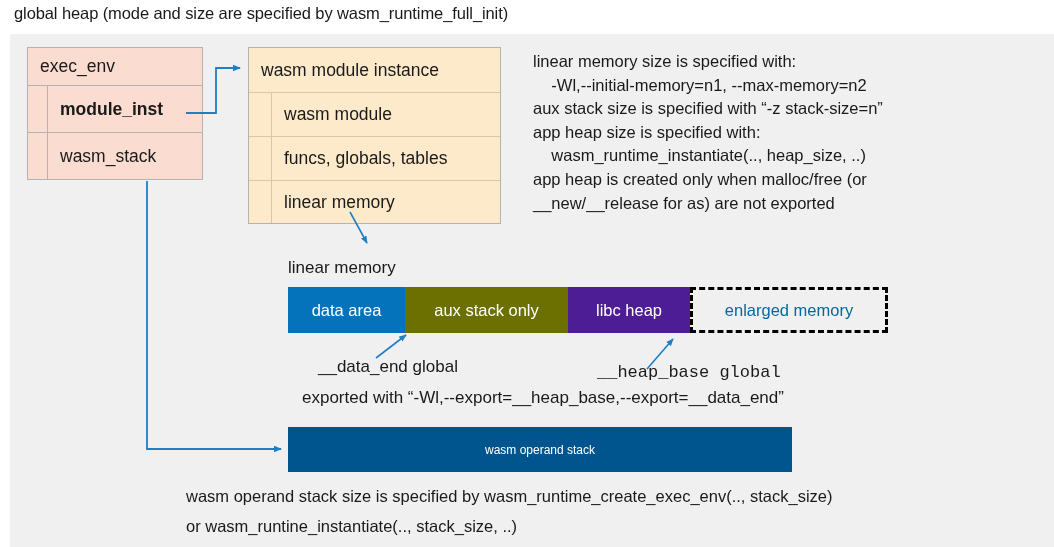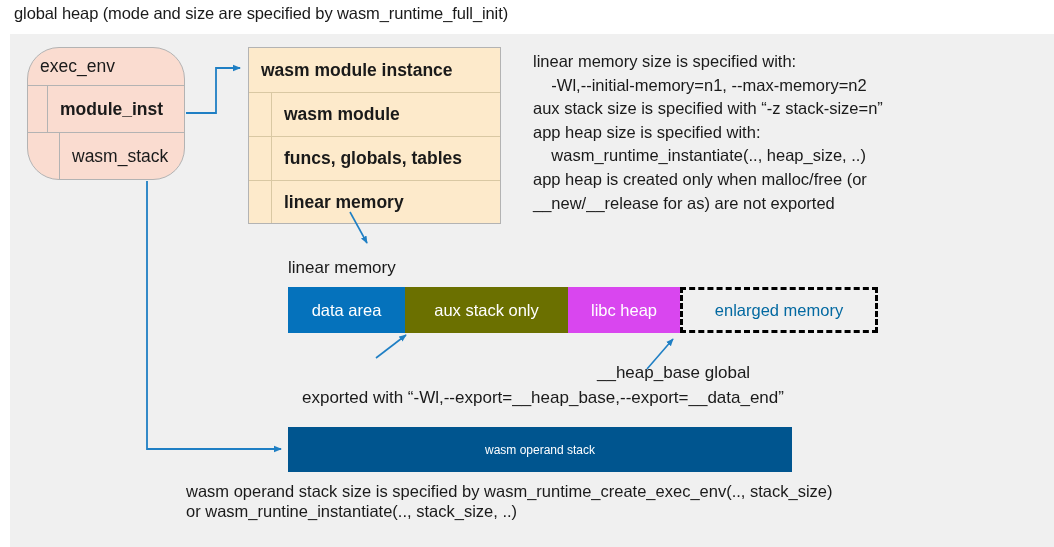--- a/index.html
+++ b/index.html
@@ -52,34 +52,33 @@
     box-sizing: border-box;
     height: 100%;
     flex: 0 0 auto;
     border-right: 1px solid #b3b3b3;
   }
   .rowlabel { padding-left: 12px; white-space: nowrap; }
 
   
   #execenv {
     left: 27px; top: 47px;
-    width: 158px; height: 133px;
+    width: 176px; height: 133px;
     background: #fadcd0;
-    border-radius: 32px;
   }
   #execenv .box-row { border-bottom: 1px solid #b3b3b3; }
   #execenv .box-row:last-child { border-bottom: none; }
 
   
   #wminst {
     left: 248px; top: 47px;
     width: 253px; height: 177px;
     background: #fdeacb;
   }
-  #wminst .box-row { border-bottom: 1px solid #d9c8a3; font-weight: bold; }
+  #wminst .box-row { border-bottom: 1px solid #d9c8a3; }
   #wminst .box-row:last-child { border-bottom: none; }
   #wminst .gutter { border-right: 1px solid #d9c8a3; }
 
   
   #note {
     left: 533px; top: 50px;
     width: 500px;
     font-size: 16.5px;
     line-height: 23.6px;
     color: #1a1a1a;
@@ -112,38 +111,38 @@
     border: 3px dashed #000000;
   }
 
   
   .annot {
     font-size: 17px;
     color: #1a1a1a;
     white-space: nowrap;
   }
   #dataend { left: 318px; top: 357px; }
-  #heapbase { left: 597px; top: 363px; }
+  #heapbase { left: 597px; top: 363px; font-family: Liberation Mono, monospace; }
   #exported { left: 302px; top: 388px; }
 
   
   #opstack {
     left: 288px; top: 427px;
     width: 504px; height: 45px;
     background: #00558f;
     display: flex;
     align-items: center;
     justify-content: center;
     font-size: 12px;
     color: #ffffff;
   }
   #bottomnote {
     left: 186px; top: 481px;
     font-size: 16.5px;
-    line-height: 20px;
+    line-height: 30px;
     color: #1a1a1a;
     white-space: pre;
   }
 
   
   #wires {
     left: 0; top: 0;
     width: 1054px; height: 547px;
     pointer-events: none;
   }
@@ -158,21 +157,21 @@
   <div class="abs" id="title">global heap (mode and size are specified by wasm_runtime_full_init)</div>
 
   <div class="abs box" id="execenv" style="background: rgb(250, 220, 208);">
     <div class="box-row" style="height:38px;">
       <span class="rowlabel">exec_env</span>
     </div>
     <div class="box-row" style="height:47px;font-weight:bold;">
       <span class="gutter" style="width:20px;"></span>
       <span class="rowlabel">module_inst</span>
     </div>
-    <div class="box-row" style="height:46px;margin-left:12px;">
+    <div class="box-row" style="height:46px;">
       <span class="gutter" style="width:20px;"></span>
       <span class="rowlabel">wasm_stack</span>
     </div>
   </div>
 
   <div class="abs box" id="wminst" style="background: rgb(253, 234, 203);">
     <div class="box-row" style="height:45px;">
       <span class="rowlabel">wasm module instance</span>
     </div>
     <div class="box-row" style="height:44px;">
@@ -198,28 +197,29 @@
 __new/__release for as) are not exported</div>
 
   <div class="abs" id="lmlabel">linear memory</div>
   <div class="abs" id="membar">
       <div class="seg" style="width: 117px; background: rgb(5, 114, 188); color: rgb(255, 255, 255);">
         <span>data area</span>
       </div>
       <div class="seg" style="width: 163px; background: rgb(107, 112, 0); color: rgb(255, 255, 255);">
         <span>aux stack only</span>
       </div>
-      <div class="seg" style="width: 112px; background: #d946ef; color: rgb(255, 255, 255);">
+      <div class="seg" style="width: 122px; background: #4c1d95; color: rgb(255, 255, 255);">
         <span>libc heap</span>
       </div>
       <div class="seg enlarged" style="width: 198px; color: #0369a1;">
         <span>enlarged memory</span>
       </div>
     </div>
 
+  <div class="abs annot" id="dataend">__data_end global</div>
   <div class="abs annot" id="heapbase">__heap_base global</div>
   <div class="abs annot" id="exported">exported with “-Wl,--export=__heap_base,--export=__data_end”</div>
 
   <div class="abs" id="opstack" style="background: rgb(0, 85, 143);">
     <span>wasm operand stack</span>
   </div>
   <div class="abs" id="bottomnote">wasm operand stack size is specified by wasm_runtime_create_exec_env(.., stack_size)
 or wasm_runtine_instantiate(.., stack_size, ..)</div>
 
   <svg class="abs" id="wires">

